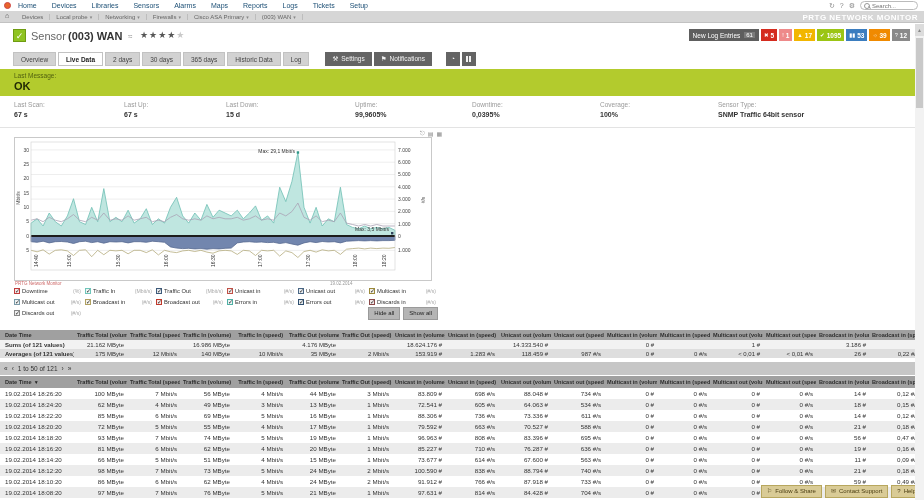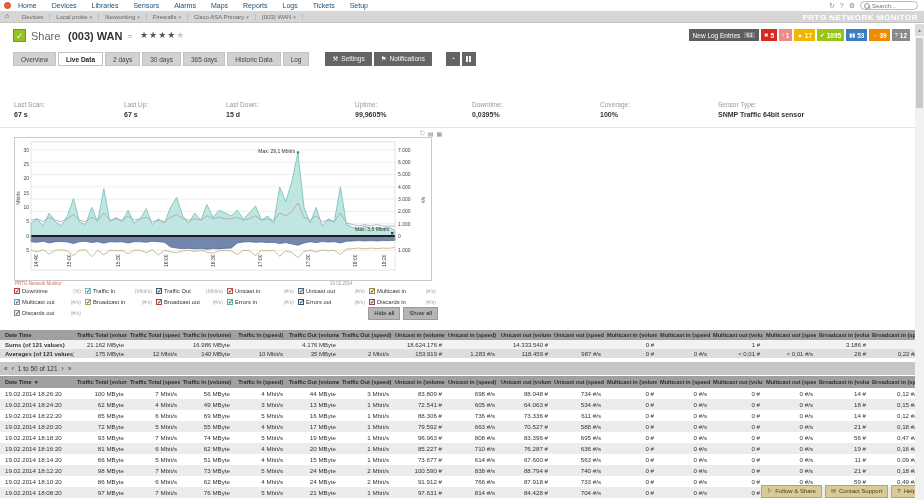--- a/index.html
+++ b/index.html
@@ -133,21 +133,21 @@
         <span class="crumb">Networking<span class="caret">▾</span></span>
         <span class="crumb">Firewalls<span class="caret">▾</span></span>
         <span class="crumb">Cisco ASA Primary<span class="caret">▾</span></span>
         <span class="crumb">(003) WAN<span class="caret">▾</span></span>
       </div>
     <span class="brand">PRTG NETWORK MONITOR</span>
   </div>
 
   <div class="titlerow">
     <span class="okcheck">✓</span>
-    <span class="sensorkind">Share</span>
+    <span class="sensorkind">Sensor</span>
     <span class="sensorname">(003) WAN</span>
     <span class="similar">≈</span>
     <span class="stars" id="stars"><span class="star-on">★</span><span class="star-on">★</span><span class="star-on">★</span><span class="star-on">★</span><span class="star-off">★</span></span>
     <div class="hdr-right">
       <span class="newlog">
         <span>New Log Entries</span>
         <span class="cnt">61</span>
       </span>
       <span id="badges" style="display:flex;gap:2px;">
           <span class="badge" style="background: rgb(212, 43, 30);">
@@ -206,20 +206,24 @@
         <span>◔</span>
       </span>
     <span class="sqbtn">
         <span class="pausebars">
           <i></i>
           <i></i>
         </span>
       </span>
   </div>
 
+  <div class="msgbar">
+    <div class="msg-label">Last Message:</div>
+    <div class="msg-value">OK</div>
+  </div>
 
   <div class="statsrow" id="stats">
       <div class="stat" style="left: 14px;">
         <div class="sl">Last Scan:</div>
         <div class="sv">67 s</div>
       </div>
       <div class="stat" style="left: 124px;">
         <div class="sl">Last Up:</div>
         <div class="sv">67 s</div>
       </div>

